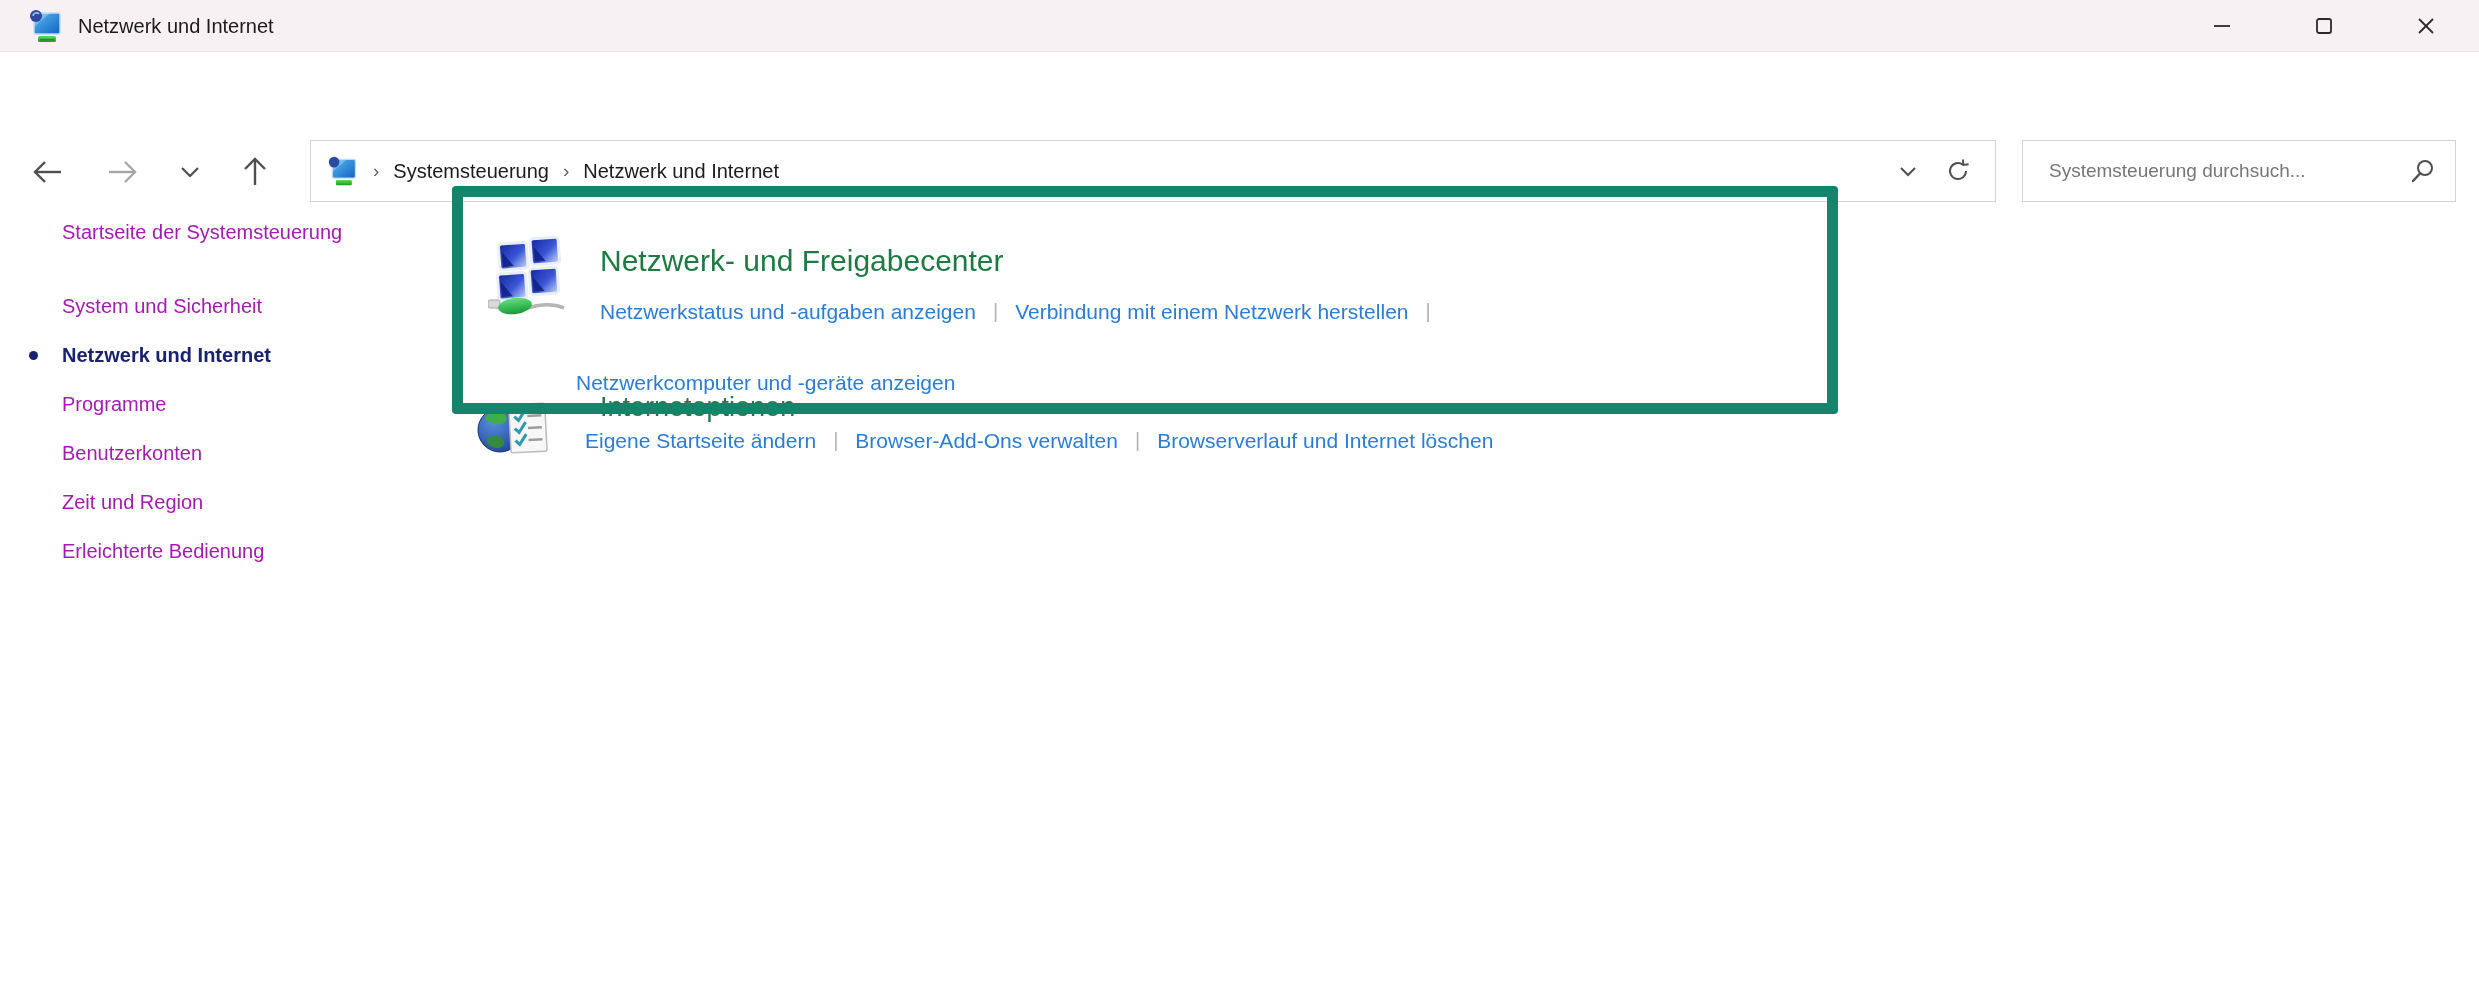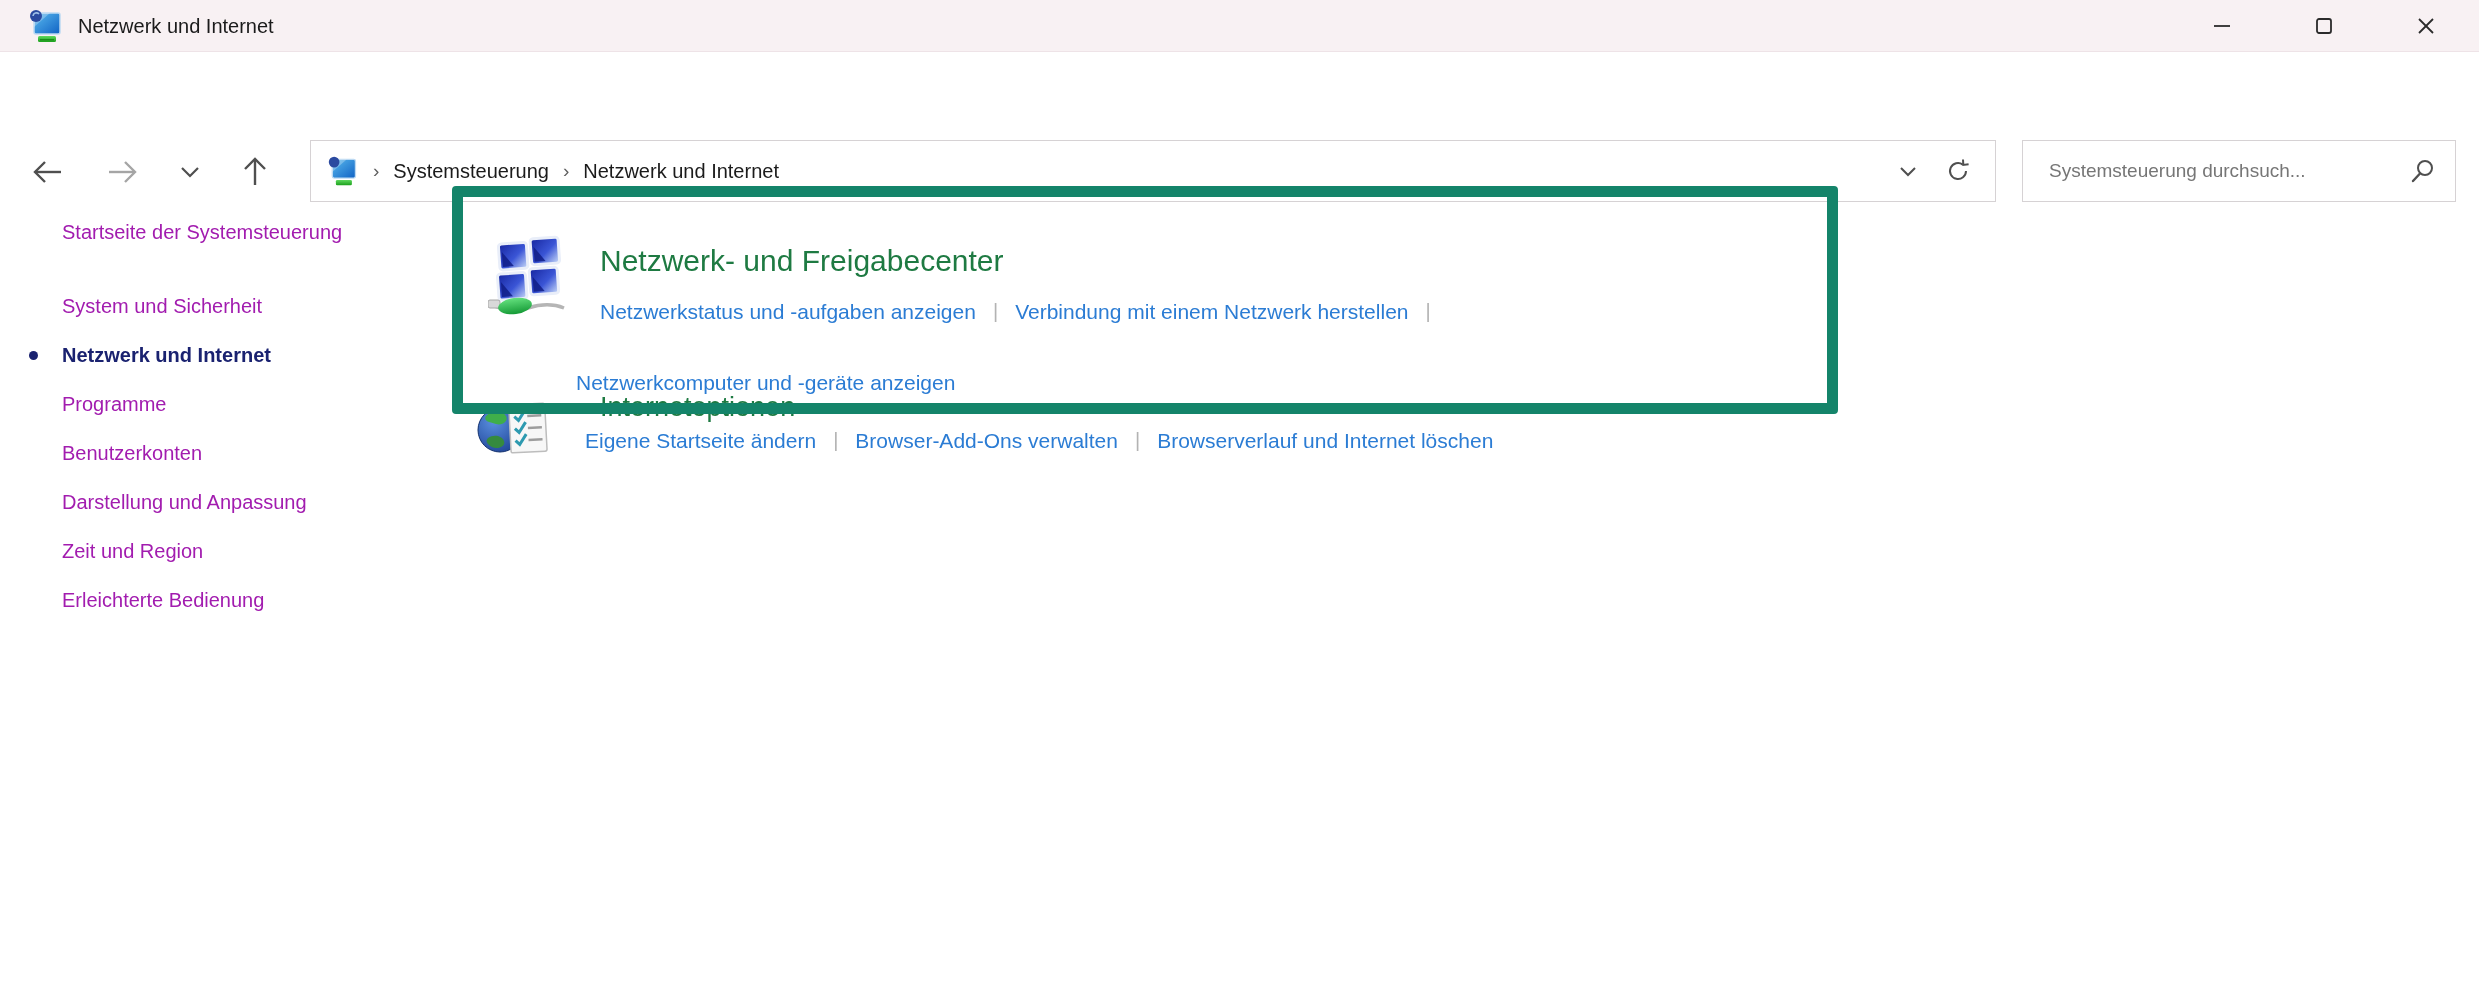--- a/index.html
+++ b/index.html
@@ -184,21 +184,20 @@
 
   <ul class="sidebar">
     <li>Startseite der Systemsteuerung</li>
     <li>System und Sicherheit</li>
     <li class="active">
       <span class="bullet"></span>
       <span>Netzwerk und Internet</span>
     </li>
     <li>Programme</li>
     <li>Benutzerkonten</li>
-    <li>Darstellung und Anpassung</li>
     <li>Zeit und Region</li>
     <li>Erleichterte Bedienung</li>
   </ul>
 
   <span class="section-icon sec1-icon">
     <svg width="84" height="84" viewBox="0 0 84 84">
       <defs>
         <linearGradient id="scr" x1="0" y1="0" x2="1" y2="1">
           <stop offset="0" stop-color="#16259e"></stop>
             <stop offset="0.55" stop-color="#3a55d6"></stop>

